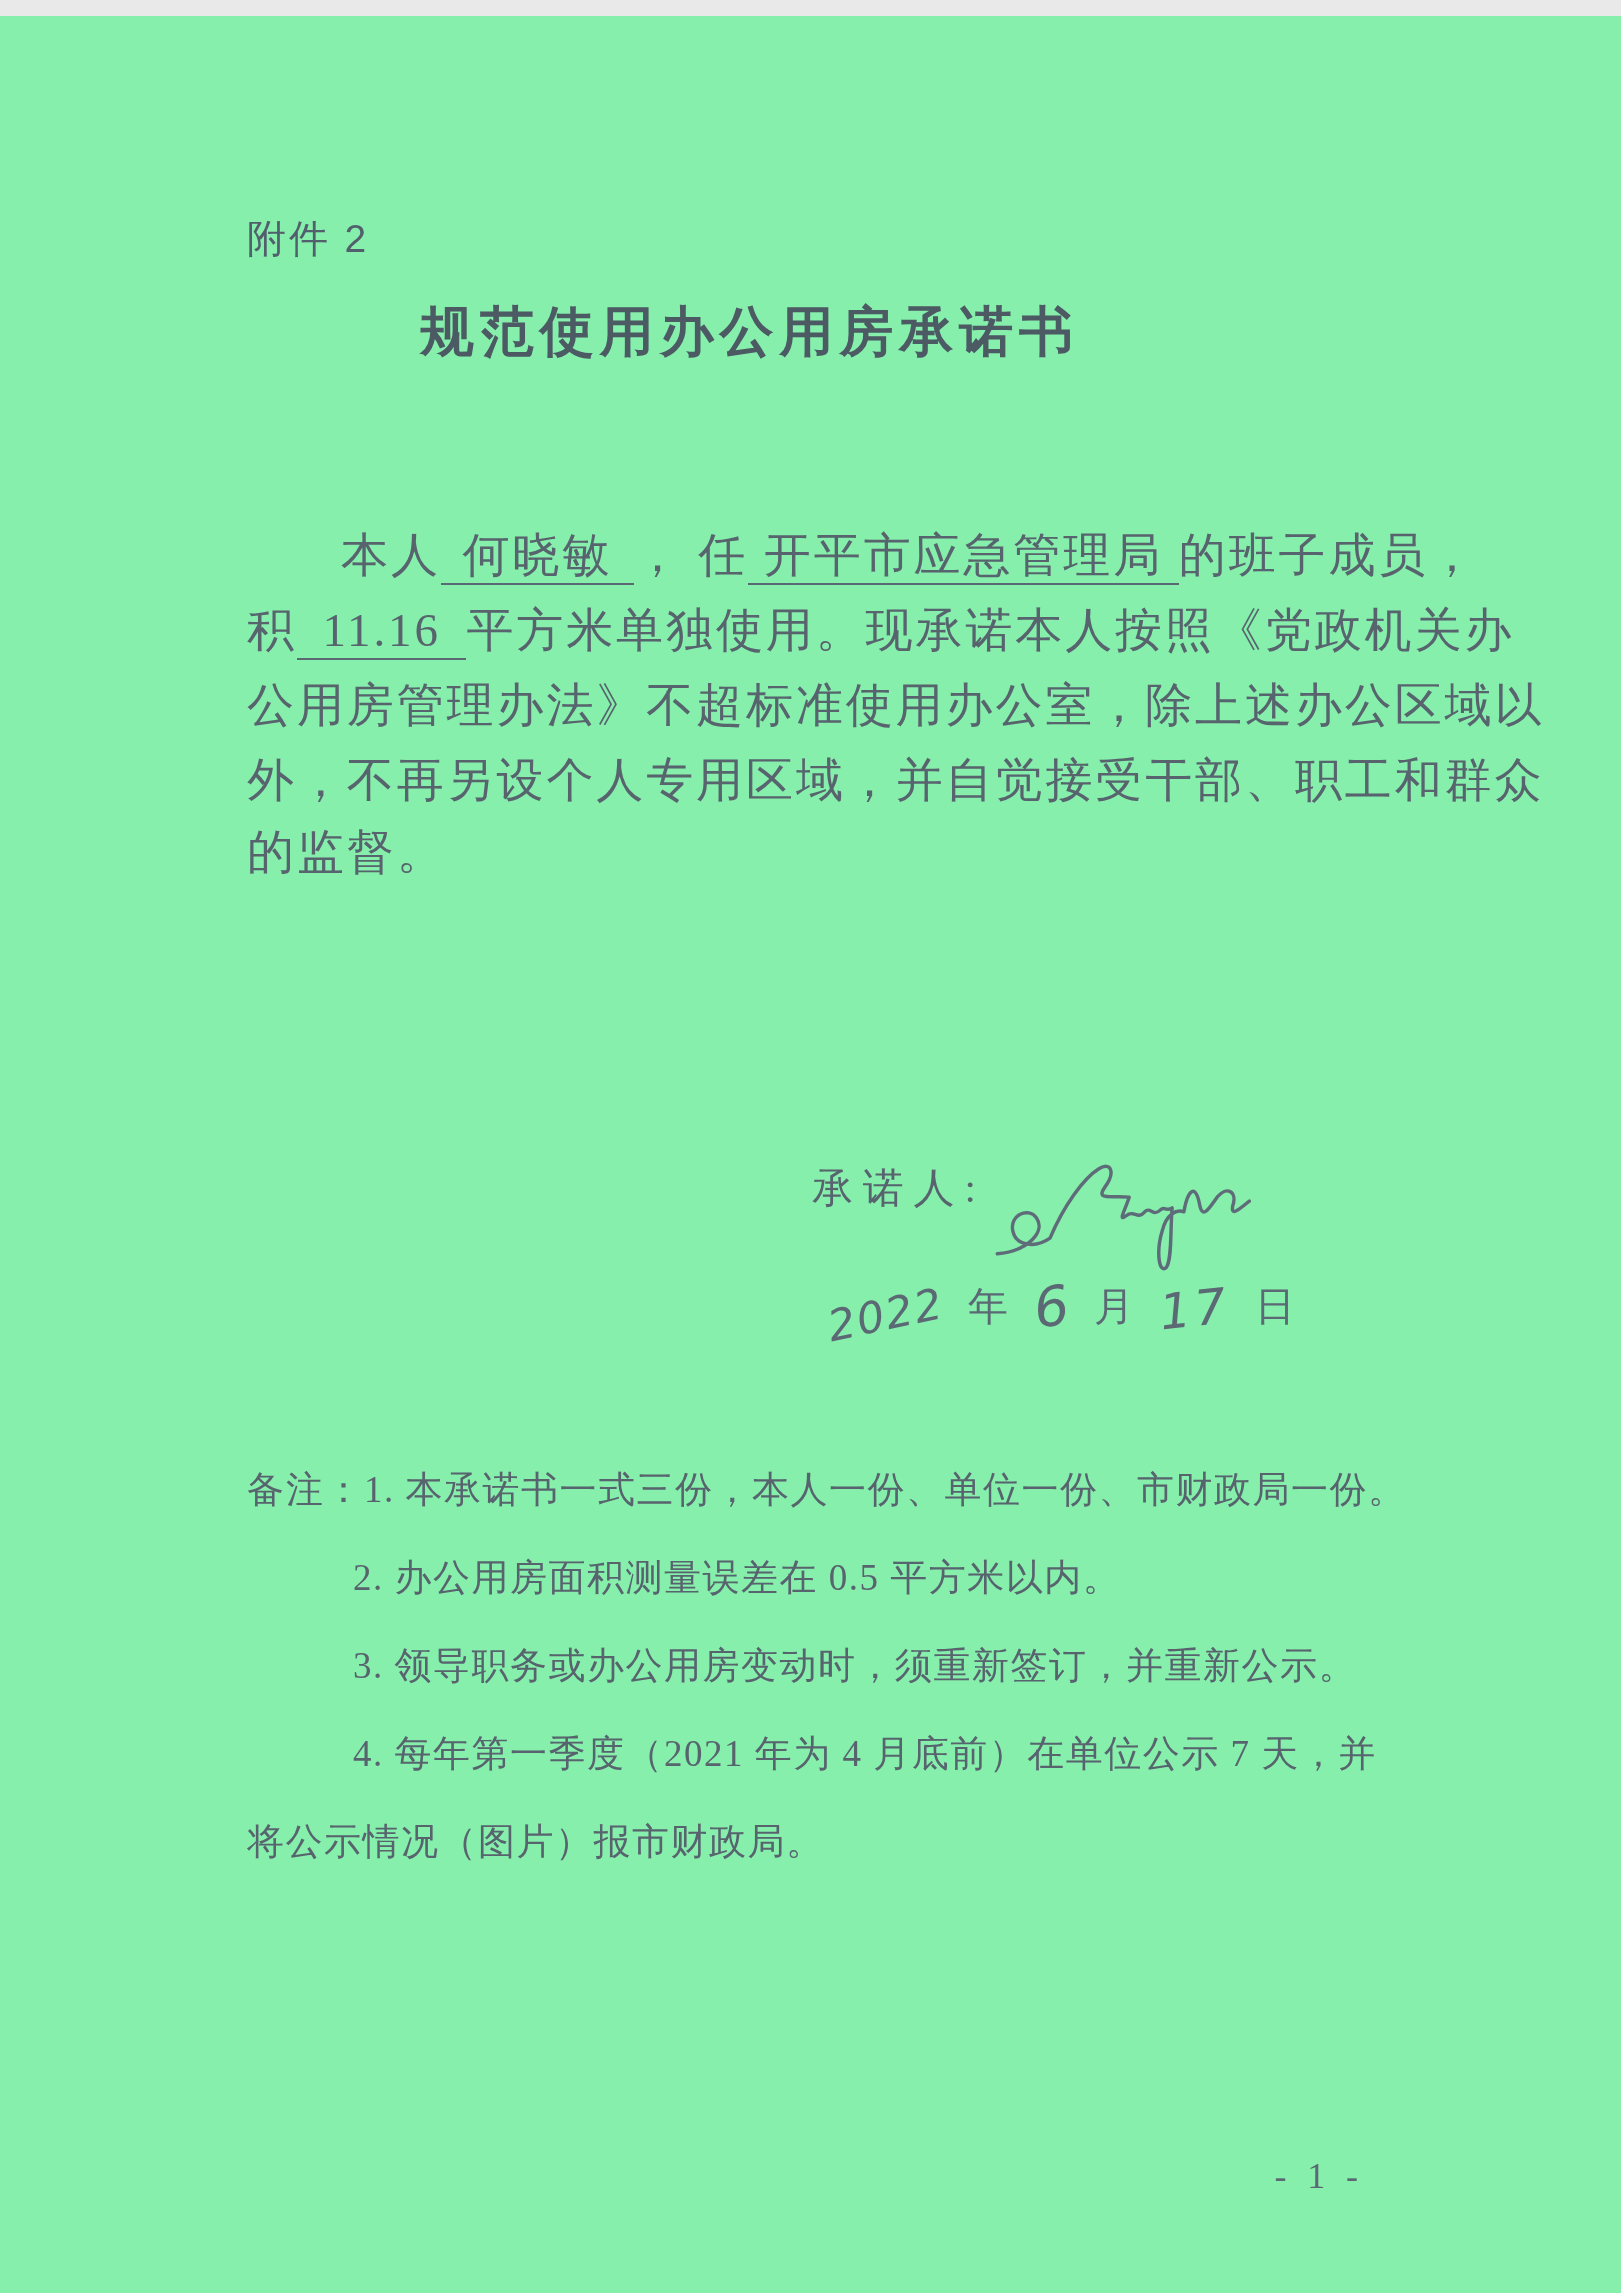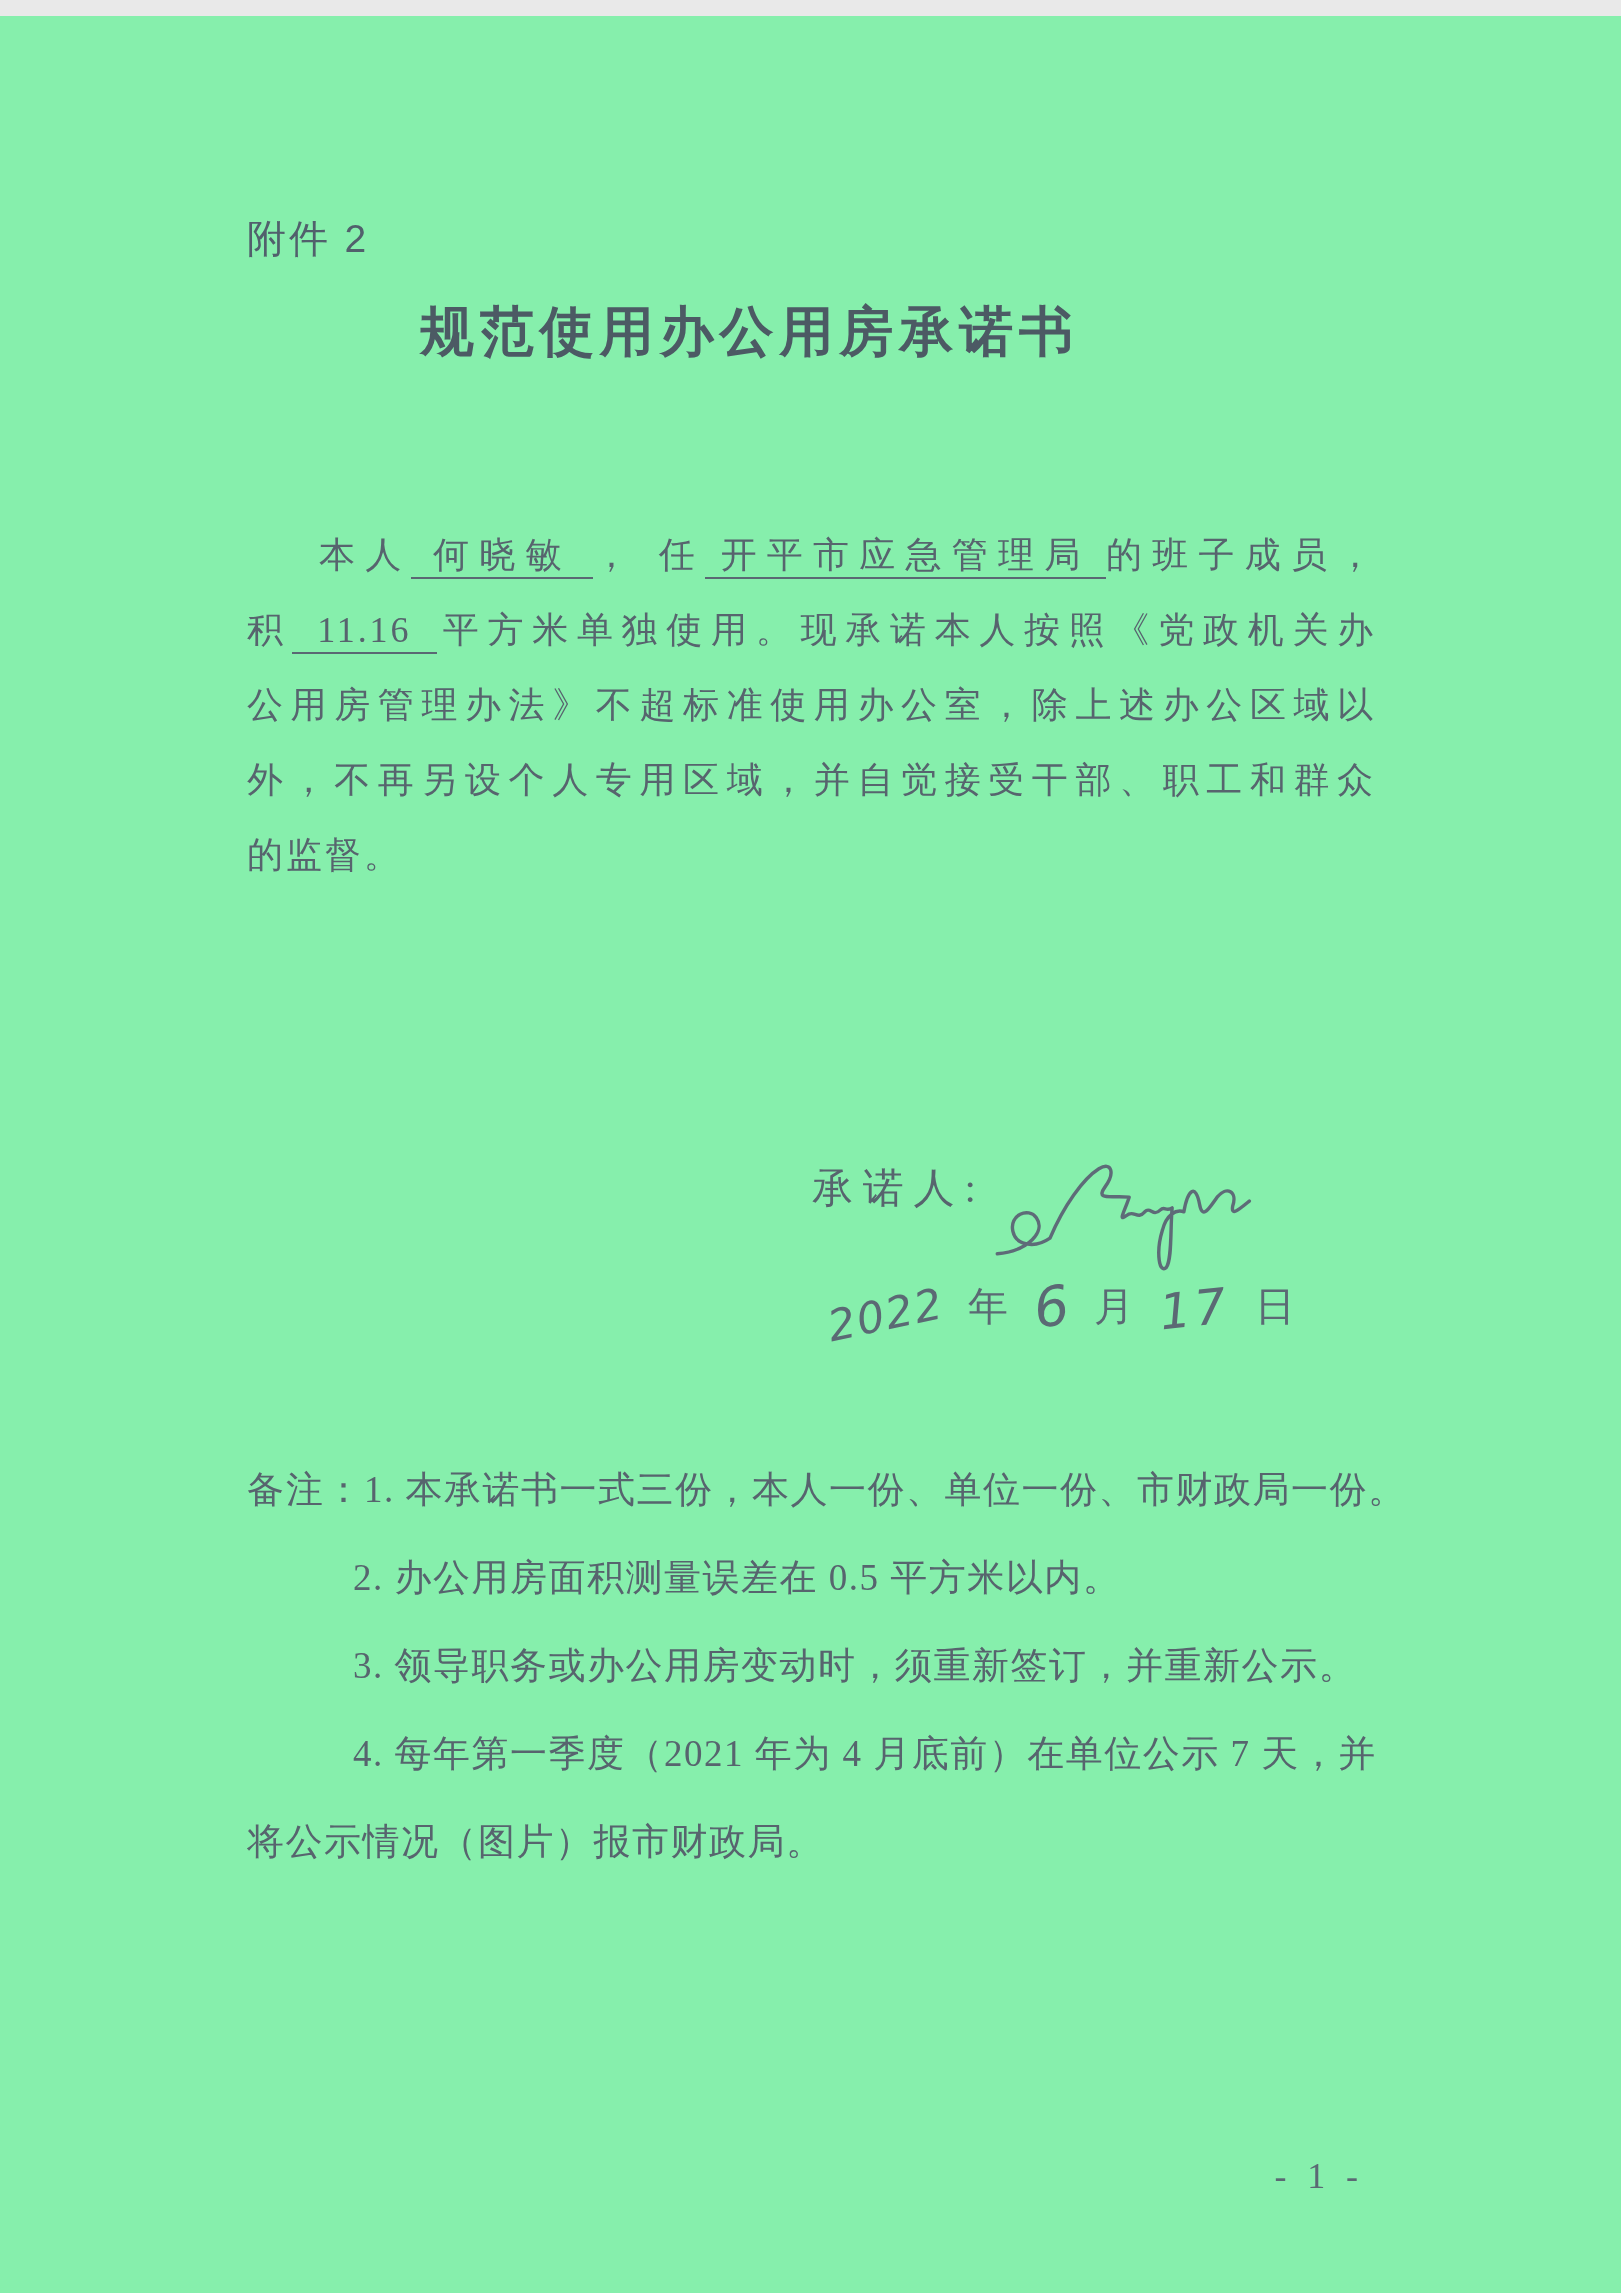--- a/index.html
+++ b/index.html
@@ -36,34 +36,35 @@
     font-weight: bold;
     color: #4c5a64;
     letter-spacing: 5.9px;
   }
 
   .body-text {
     position: absolute;
     left: 247px;
     top: 502px;
     width: 1129px;
-    font-size: 36px;
+    font-size: 47px;
     line-height: 75px;
     color: #57646e;
   }
   .body-line {
     text-align: justify;
     text-align-last: justify;
     letter-spacing: 2.9px;
     white-space: nowrap;
   }
   .body-line.first { text-indent: 2em; }
   .body-line.last {
     text-align: left;
     text-align-last: left;
+    font-family: Liberation Mono, monospace;
   }
   .blank {
     border-bottom: 2.9px solid #5a6873;
     padding: 0 15.7px 2px 15.7px;
     white-space: nowrap;
   }
   .blank.name { padding: 0 21.6px 2px 21.6px; }
   .blank.location { padding: 0 71px 2px 13.7px; }
   .blank.area { padding: 0 25.5px 2px 25.5px; }
 

